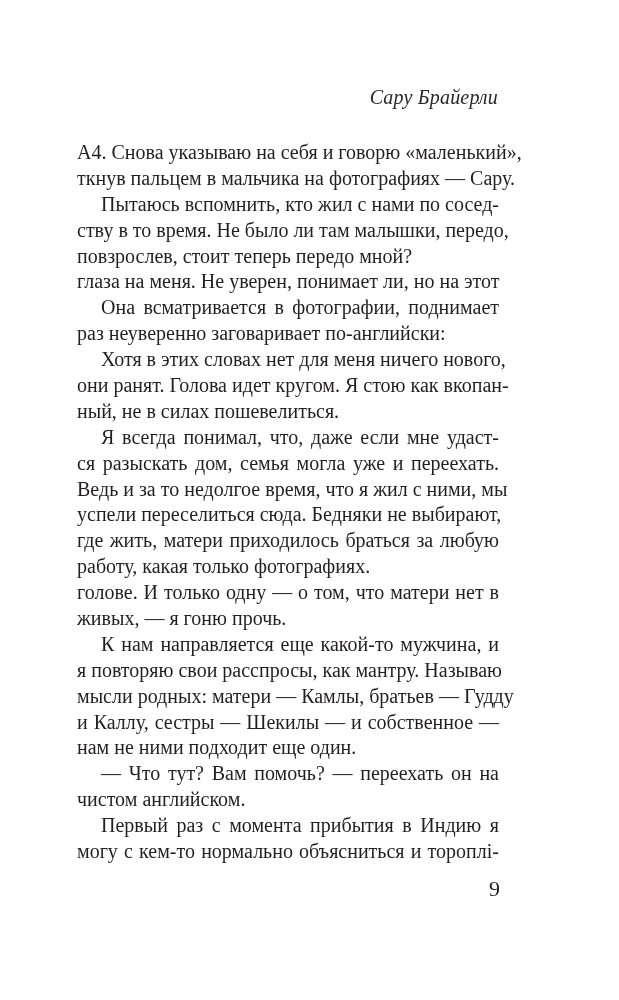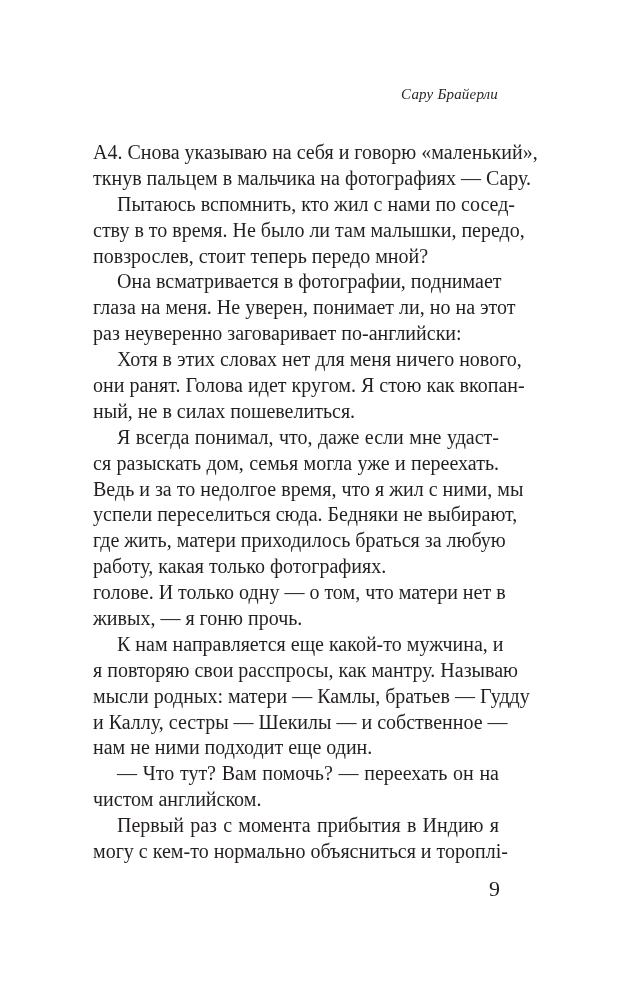--- a/index.html
+++ b/index.html
@@ -13,39 +13,38 @@
       position: relative;
       overflow: hidden;
       font-family: "Liberation Serif", "DejaVu Serif", serif;
       color: #231f20;
     }
     .running-head {
       position: absolute;
       top: 86px;
       right: 121px;
       font-style: italic;
-      font-size: 15px;
+      font-size: 20px;
       letter-spacing: 0.2px;
       color: #2a2627;
     }
     .text-block {
       position: absolute;
       left: 77px;
       top: 140px;
       width: 422px;
       font-size: 20px;
       line-height: 25.9px;
     }
     .line {
       display: block;
       white-space: nowrap;
       text-align: justify;
       text-align-last: justify;
       height: 25.9px;
-      margin-left: 16px;
     }
     .line.indent {
       padding-left: 24px;
     }
     .line.last {
       text-align-last: left;
     }
     .folio {
       position: absolute;
       top: 876px;
@@ -59,22 +58,22 @@
 
 <div>
   <div class="running-head">Сару Брайерли</div>
 
   <div class="text-block" id="text-block">
       <span class="line">А4. Снова указываю на себя и говорю «маленький»,</span>
       <span class="line last">ткнув пальцем в мальчика на фотографиях — Сару.</span>
       <span class="line indent">Пытаюсь вспомнить, кто жил с нами по сосед-</span>
       <span class="line">ству в то время. Не было ли там малышки, передо,</span>
       <span class="line last">повзрослев, стоит теперь передо мной?</span>
+      <span class="line">глаза на меня. Не уверен, понимает ли, но на этот</span>
       <span class="line indent">Она всматривается в фотографии, поднимает</span>
-      <span class="line">глаза на меня. Не уверен, понимает ли, но на этот</span>
       <span class="line last">раз неуверенно заговаривает по-английски:</span>
       <span class="line indent">Хотя в этих словах нет для меня ничего нового,</span>
       <span class="line">они ранят. Голова идет кругом. Я стою как вкопан-</span>
       <span class="line last">ный, не в силах пошевелиться.</span>
       <span class="line indent">Я всегда понимал, что, даже если мне удаст-</span>
       <span class="line">ся разыскать дом, семья могла уже и переехать.</span>
       <span class="line">Ведь и за то недолгое время, что я жил с ними, мы</span>
       <span class="line">успели переселиться сюда. Бедняки не выбирают,</span>
       <span class="line">где жить, матери приходилось браться за любую</span>
       <span class="line last">работу, какая только фотографиях.</span>

